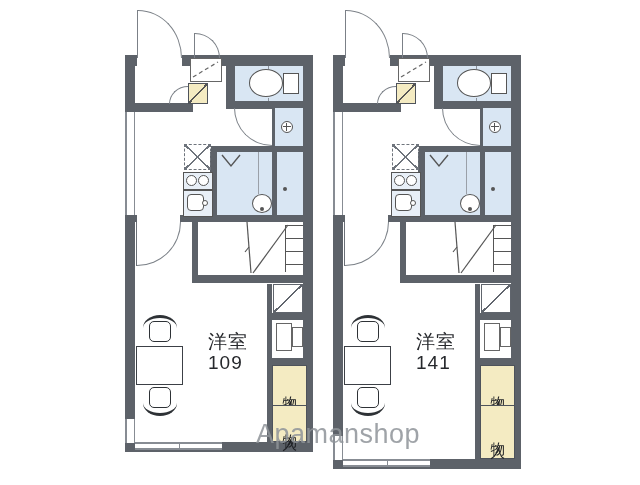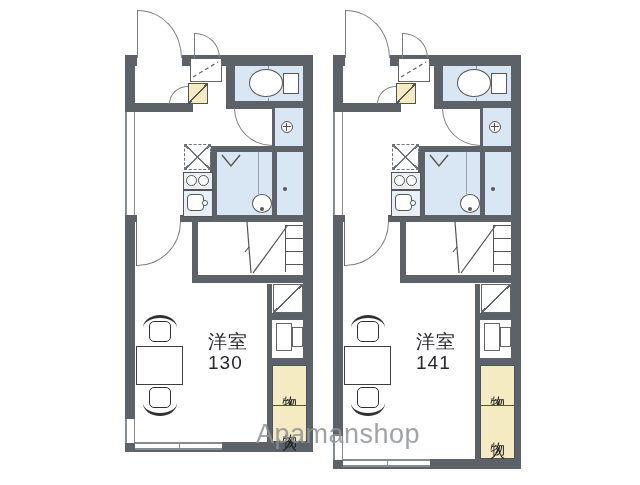--- a/index.html
+++ b/index.html
@@ -191,21 +191,21 @@
         <span class="closet-label">物入</span>
       </div>
 
     <div class="table"></div>
     <div class="chair-back chair-back--top"></div>
     <div class="chair-seat chair-seat--top"></div>
     <div class="chair-seat chair-seat--bottom"></div>
     <div class="chair-back chair-back--bottom"></div>
     <div class="room-label">
       <span>洋室</span>
-      <span>130</span>
+      <span>109</span>
     </div>
   </div>
 
   <div class="unit unit--right">
     <div class="wall wall-top"></div>
     <div class="wall wall-left"></div>
     <div class="wall wall-right"></div>
     <div class="wall wall-bottom"></div>
     <div class="abs entry-gap"></div>
     <div class="win win-left-up"></div>

